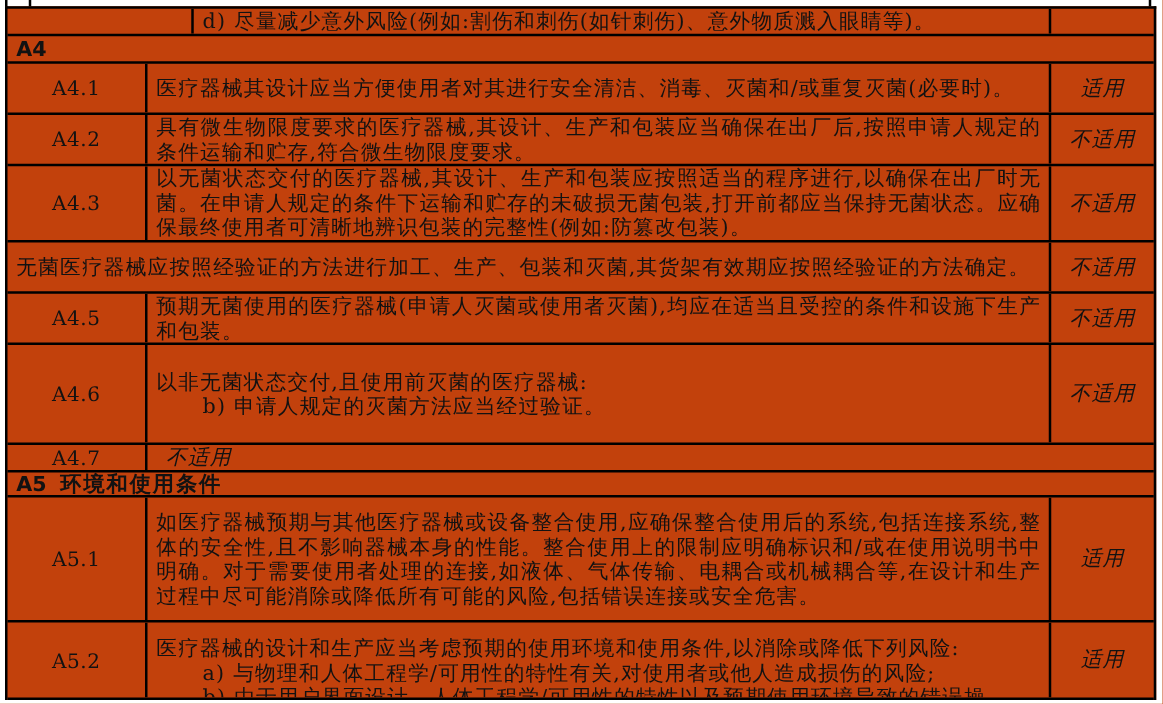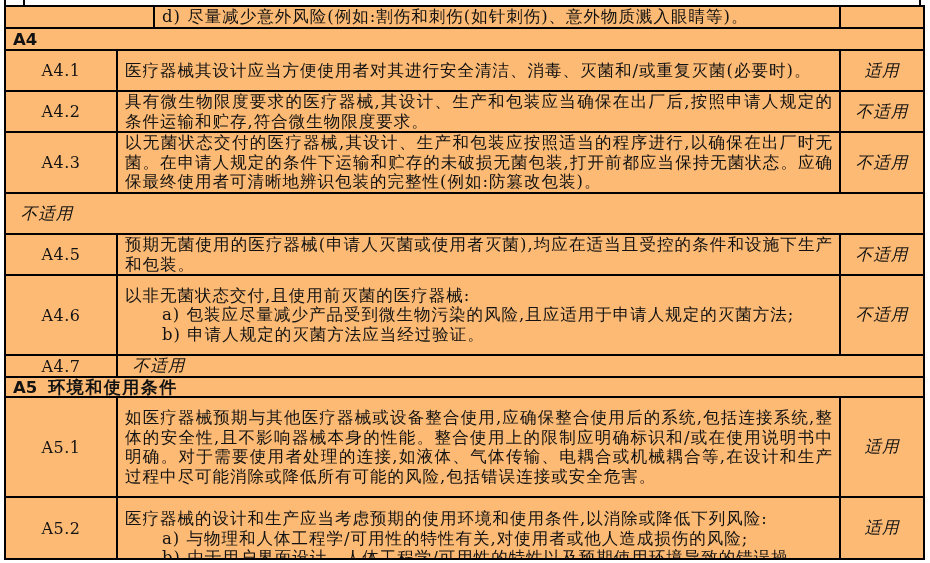--- a/index.html
+++ b/index.html
@@ -10,21 +10,21 @@
     position:relative;
   }
   
   .remnant{position:absolute;background:transparent;}
   .remnant.box{left:4px;top:0;width:17px;height:6px;border-left:2px solid #000;border-right:2px solid #000;}
   .remnant.tick{left:919px;top:0;width:2px;height:6px;background:#000;}
 
   .tbl{
     position:absolute;left:4px;top:5px;width:921px;
     border:2px solid #000;border-bottom:none;
-    box-sizing:border-box;background:#fdba74;
+    box-sizing:border-box;background:#c2410c;
   }
   .row{
     display:flex;align-items:stretch;box-sizing:border-box;
     border-bottom:2px solid #000;overflow:hidden;
   }
   .c1{
     flex:0 0 auto;width:112px;box-sizing:border-box;
     border-right:2px solid #000;
     display:flex;align-items:center;justify-content:center;
     font-size:16px;letter-spacing:.5px;
@@ -91,34 +91,36 @@
       <div class="c3">不适用</div>
     </div>
     <div class="row item" style="height: 61px;">
       <div class="c1">A4.3</div>
       <div class="c2">
         <div class="para">以无菌状态交付的医疗器械,其设计、生产和包装应按照适当的程序进行,以确保在出厂时无菌。在申请人规定的条件下运输和贮存的未破损无菌包装,打开前都应当保持无菌状态。应确保最终使用者可清晰地辨识包装的完整性(例如:防篡改包装)。</div>
       </div>
       <div class="c3">不适用</div>
     </div>
     <div class="row item" style="height: 41px;">
+      <div class="c2">
+        <div class="para">无菌医疗器械应按照经验证的方法进行加工、生产、包装和灭菌,其货架有效期应按照经验证的方法确定。</div>
+      </div>
       <div class="c3">不适用</div>
     </div>
     <div class="row item" style="height: 41px;">
       <div class="c1">A4.5</div>
       <div class="c2">
         <div class="para">预期无菌使用的医疗器械(申请人灭菌或使用者灭菌),均应在适当且受控的条件和设施下生产和包装。</div>
       </div>
       <div class="c3">不适用</div>
     </div>
     <div class="row item" style="height: 80px;">
       <div class="c1">A4.6</div>
       <div class="c2">
         <div class="para">以非无菌状态交付,且使用前灭菌的医疗器械:</div>
-        <div class="para ind">a) 包装应尽量减少产品受到微生物污染的风险,且应适用于申请人规定的灭菌方法;</div>
         <div class="para ind">b) 申请人规定的灭菌方法应当经过验证。</div>
       </div>
       <div class="c3">不适用</div>
     </div>
     <div class="row item" style="height: 22px;">
       <div class="c1">A4.7</div>
       <div class="c3">不适用</div>
     </div>
     <div class="row section" style="height: 20px;">
       <span class="sec-code">A5</span>

